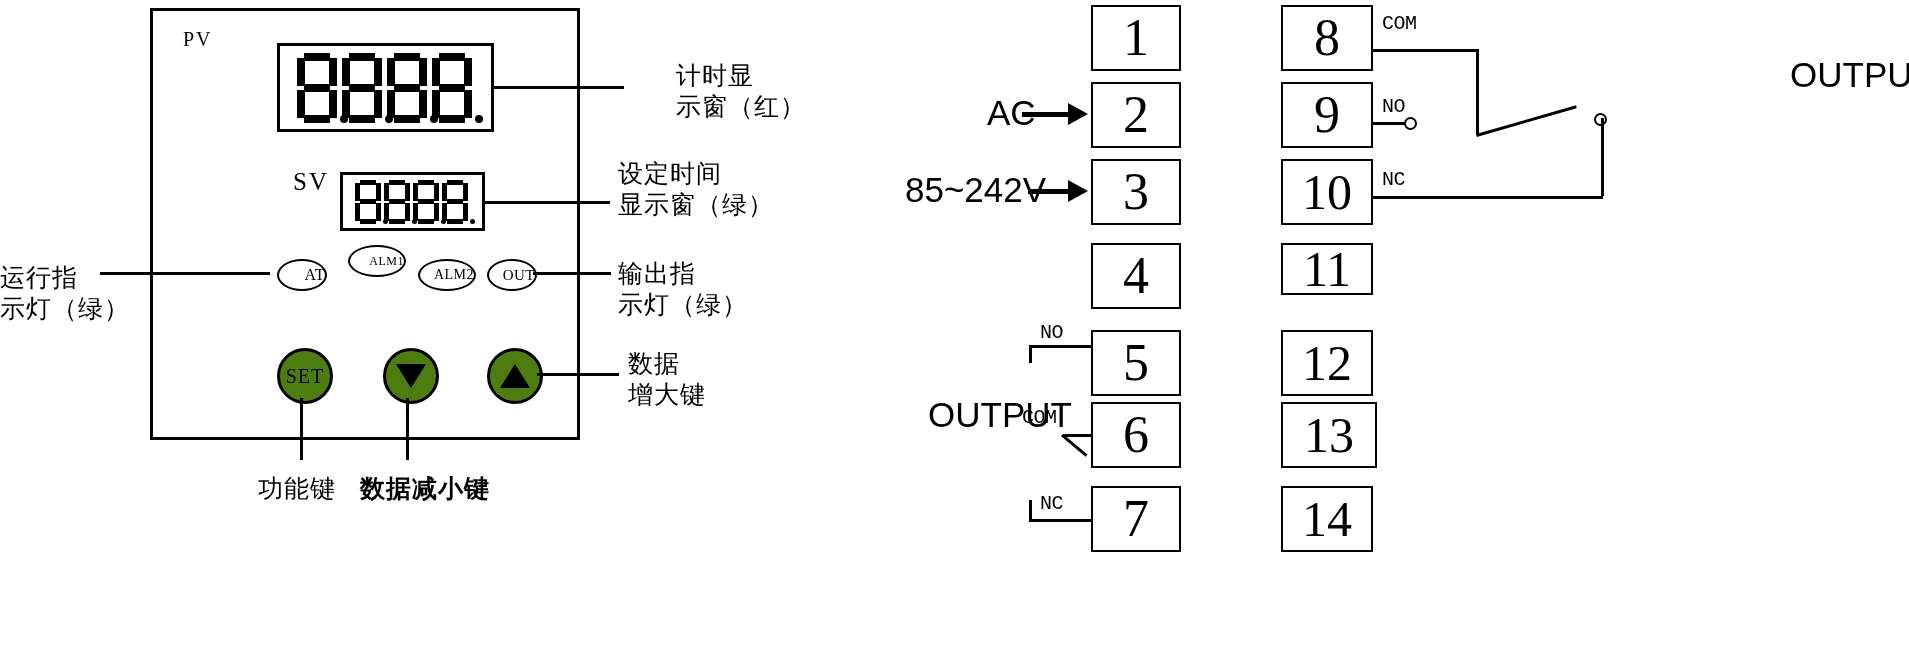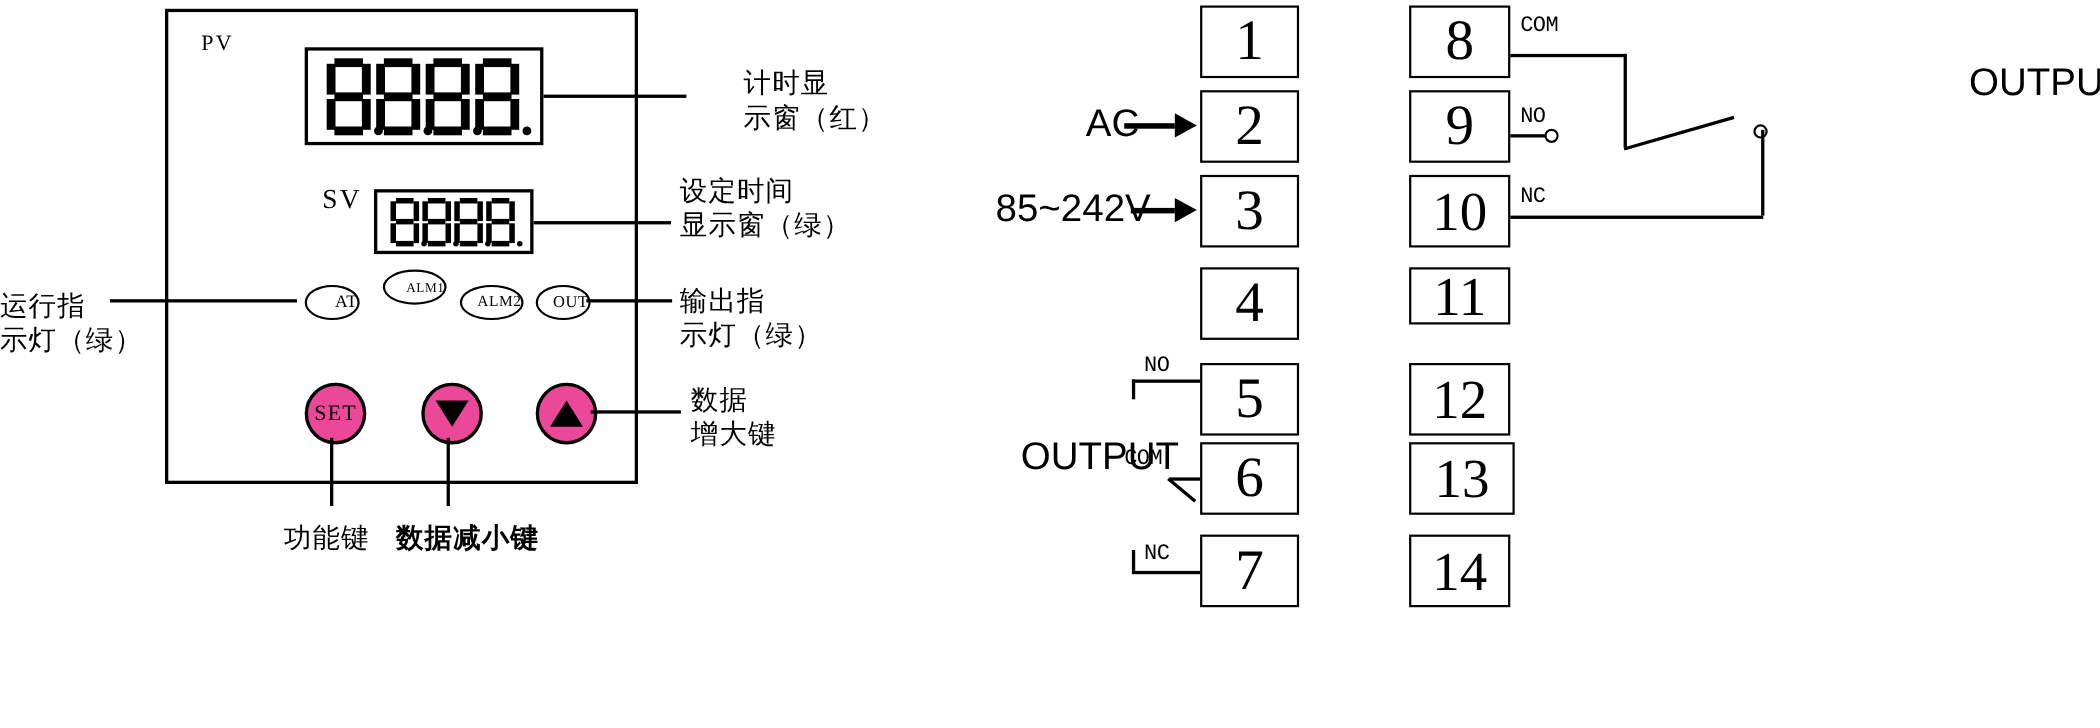--- a/index.html
+++ b/index.html
@@ -53,21 +53,21 @@
   
   .lamp{position:absolute;border:2.5px solid #000;border-radius:50%;
         display:flex;align-items:center;justify-content:flex-end;
         font-family:"Liberation Serif",serif;letter-spacing:0.5px;}
   #lamp-at{left:277px;top:259px;width:46px;height:28px;font-size:16px;}
   #lamp-alm1{left:348px;top:245px;width:54px;height:28px;font-size:12px;}
   #lamp-alm2{left:418px;top:259px;width:54px;height:28px;font-size:14px;}
   #lamp-out{left:487px;top:259px;width:46px;height:28px;font-size:15px;}
 
   
-  .btn{position:absolute;border:3px solid #000;border-radius:50%;background:#ec4899;
+  .btn{position:absolute;border:3px solid #000;border-radius:50%;background:#4d7c0f;
        display:flex;align-items:center;justify-content:center;}
   #btn-set{left:277px;top:348px;width:50px;height:50px;font-size:20px;letter-spacing:1px;}
   #btn-down{left:383px;top:348px;width:50px;height:50px;}
   #btn-up{left:487px;top:348px;width:50px;height:50px;}
   .tri-down{width:0;height:0;border-left:15px solid transparent;border-right:15px solid transparent;border-top:24px solid #000;}
   .tri-up{width:0;height:0;border-left:15px solid transparent;border-right:15px solid transparent;border-bottom:24px solid #000;}
 
   
   .hline{position:absolute;height:2.5px;background:#000;}
   .vline{position:absolute;width:2.5px;background:#000;}

